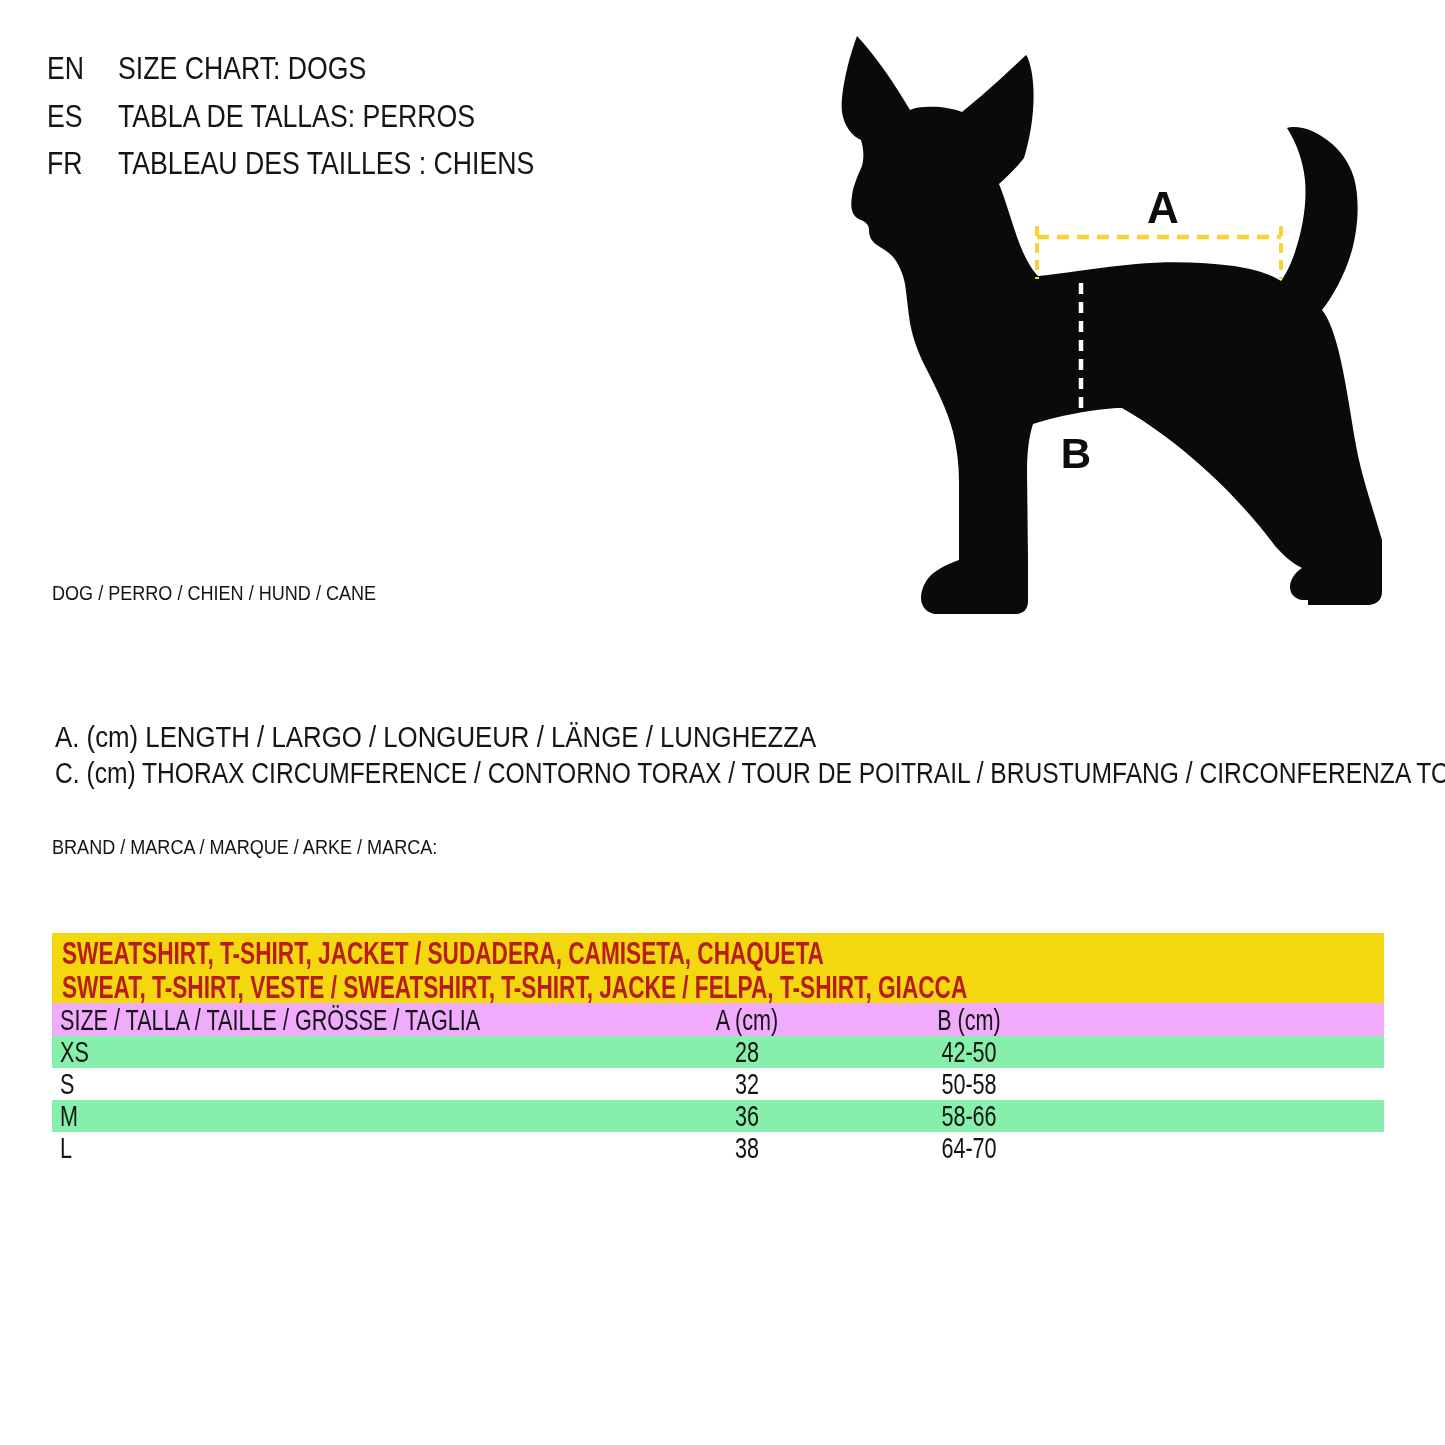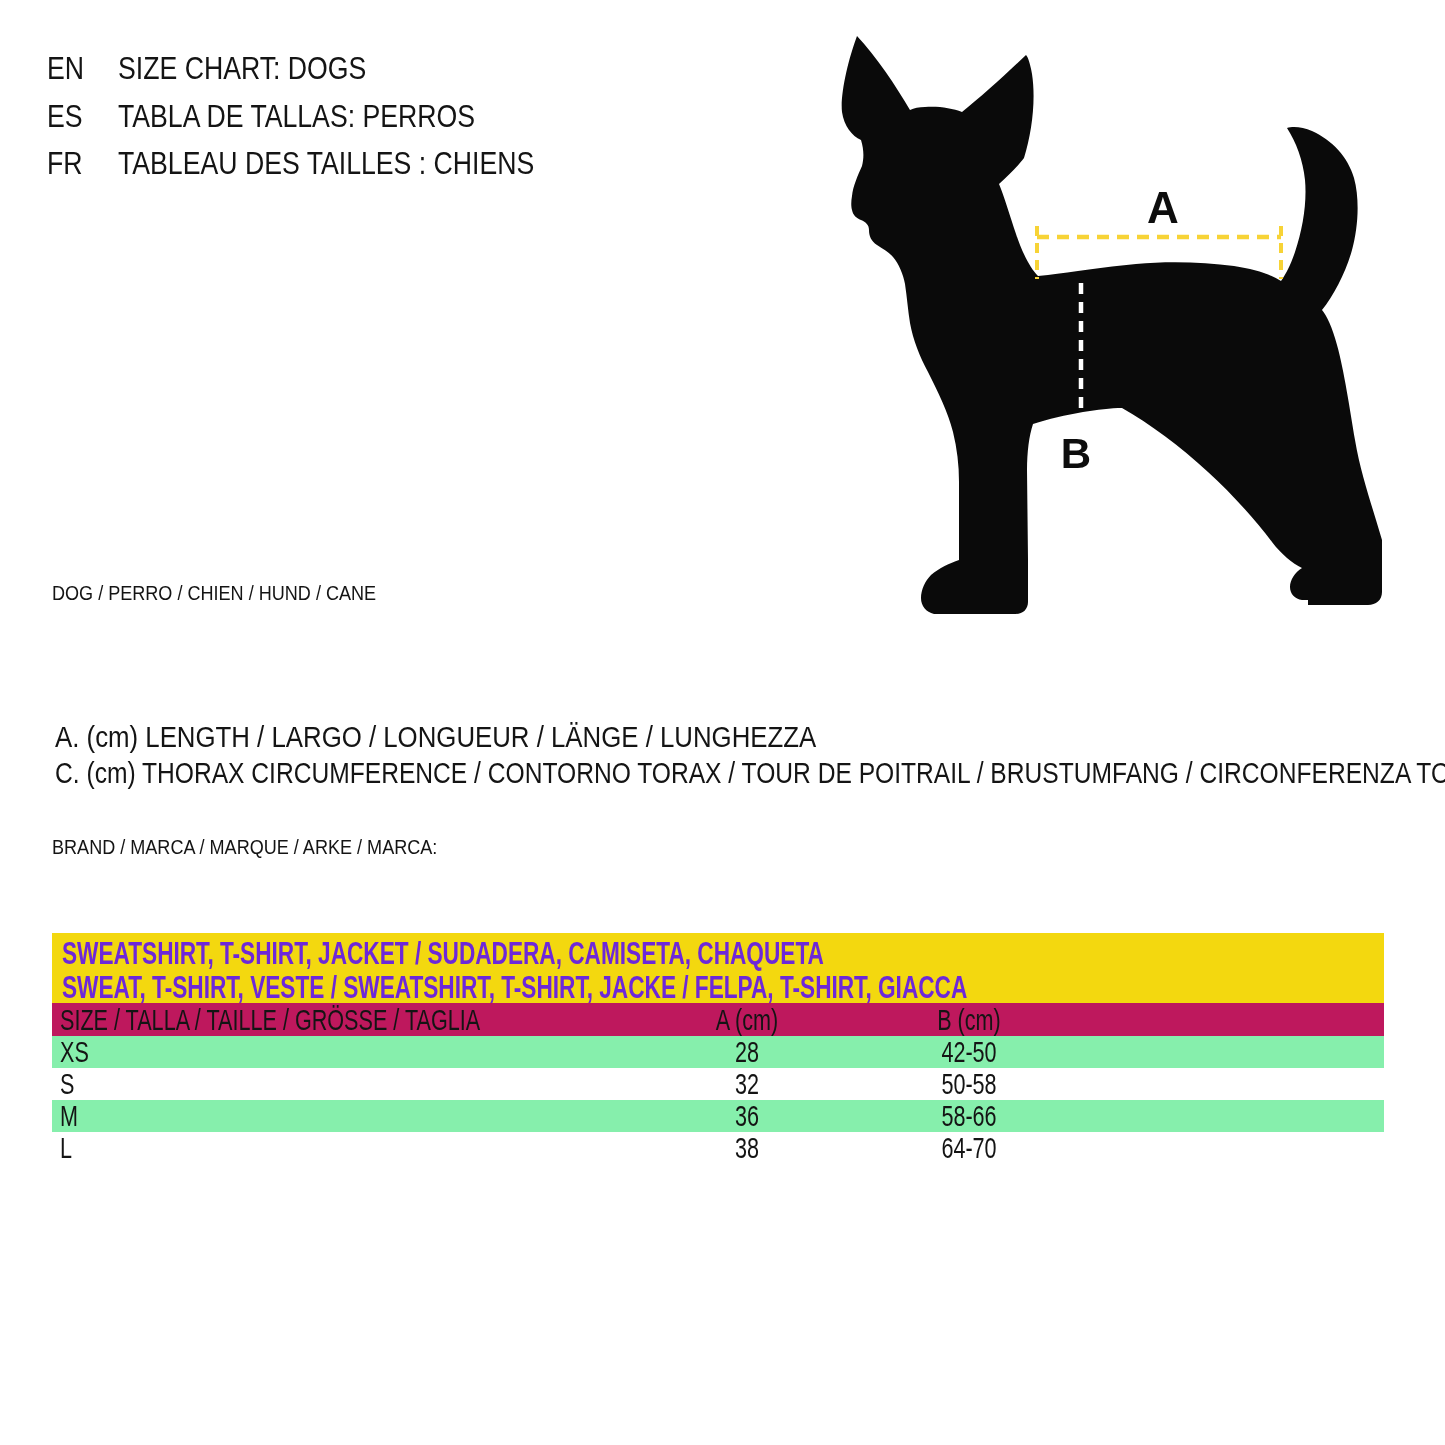--- a/index.html
+++ b/index.html
@@ -22,24 +22,24 @@
   
   .body-line{font-size:21px;line-height:31px;}
   .note-line{font-size:30px;line-height:30px;}
 
   
   .dog-svg{position:absolute;left:815px;top:18px;width:625px;height:615px;}
   .measure-label{position:absolute;font-weight:700;line-height:1;transform:translateX(-50%);color:#0d0d0d;}
 
   
   .size-table{position:absolute;left:52px;top:933px;width:1332px;}
-  .band{height:70px;background:#F3D80F;color:#6d28d9;font-weight:700;font-size:31px;line-height:34px;padding-top:4px;box-sizing:border-box;}
+  .band{height:70px;background:#F3D80F;color:#b91c1c;font-weight:700;font-size:31px;line-height:34px;padding-top:4px;box-sizing:border-box;}
   .band .bl{display:block;margin-left:10px;}
   .trow{position:relative;height:32px;font-size:30px;}
-  .trow.subheader{background:#be185d;height:33px;}
+  .trow.subheader{background:#f0abfc;height:33px;}
   .trow.alt{background:#86efac;}
   .cell{position:absolute;top:50%;white-space:nowrap;}
   .cell.size{left:8px;transform:translateY(-50%);}
   .cell.ca{left:695px;transform:translate(-50%,-50%);}
   .cell.cb{left:917px;transform:translate(-50%,-50%);}
 </style>
 </head>
 <body>
 
 <div class="page">

